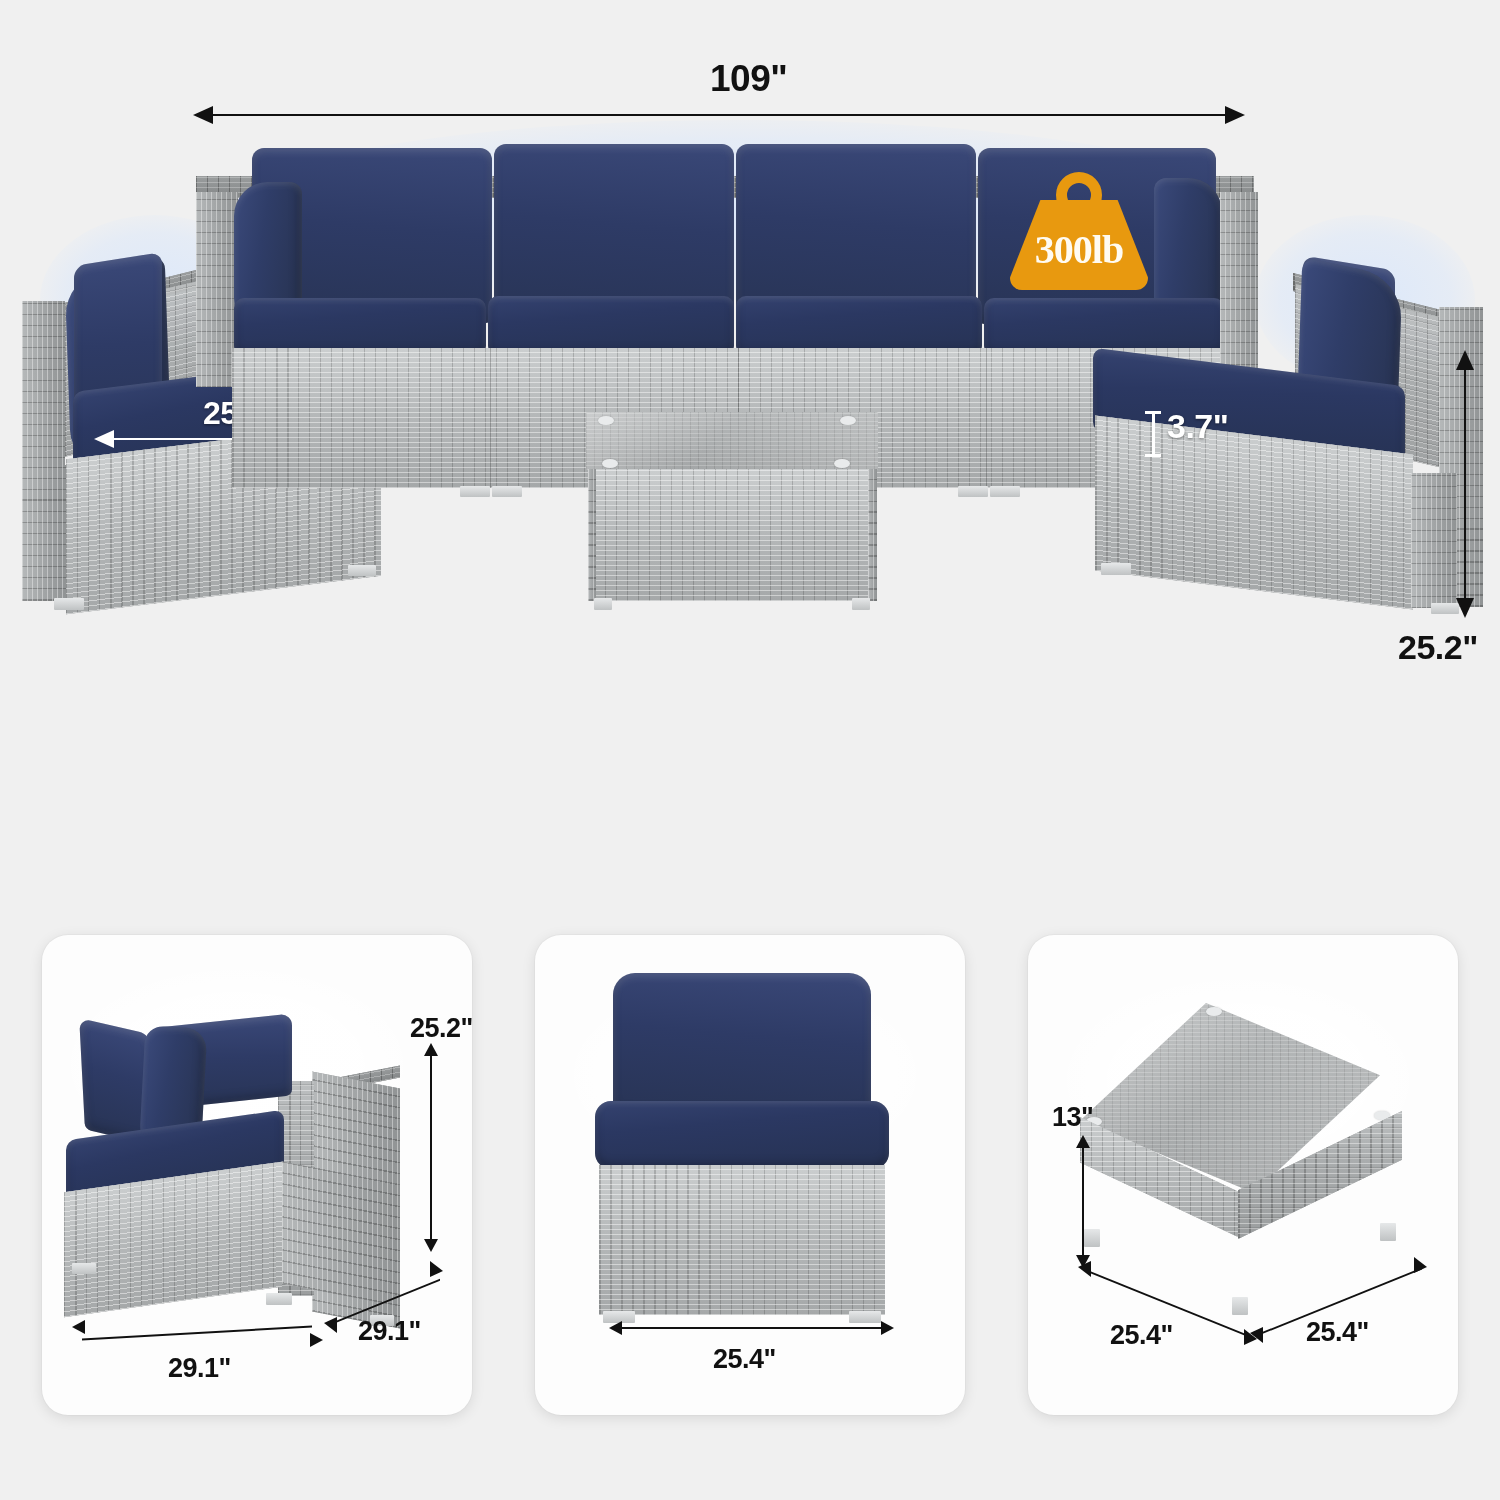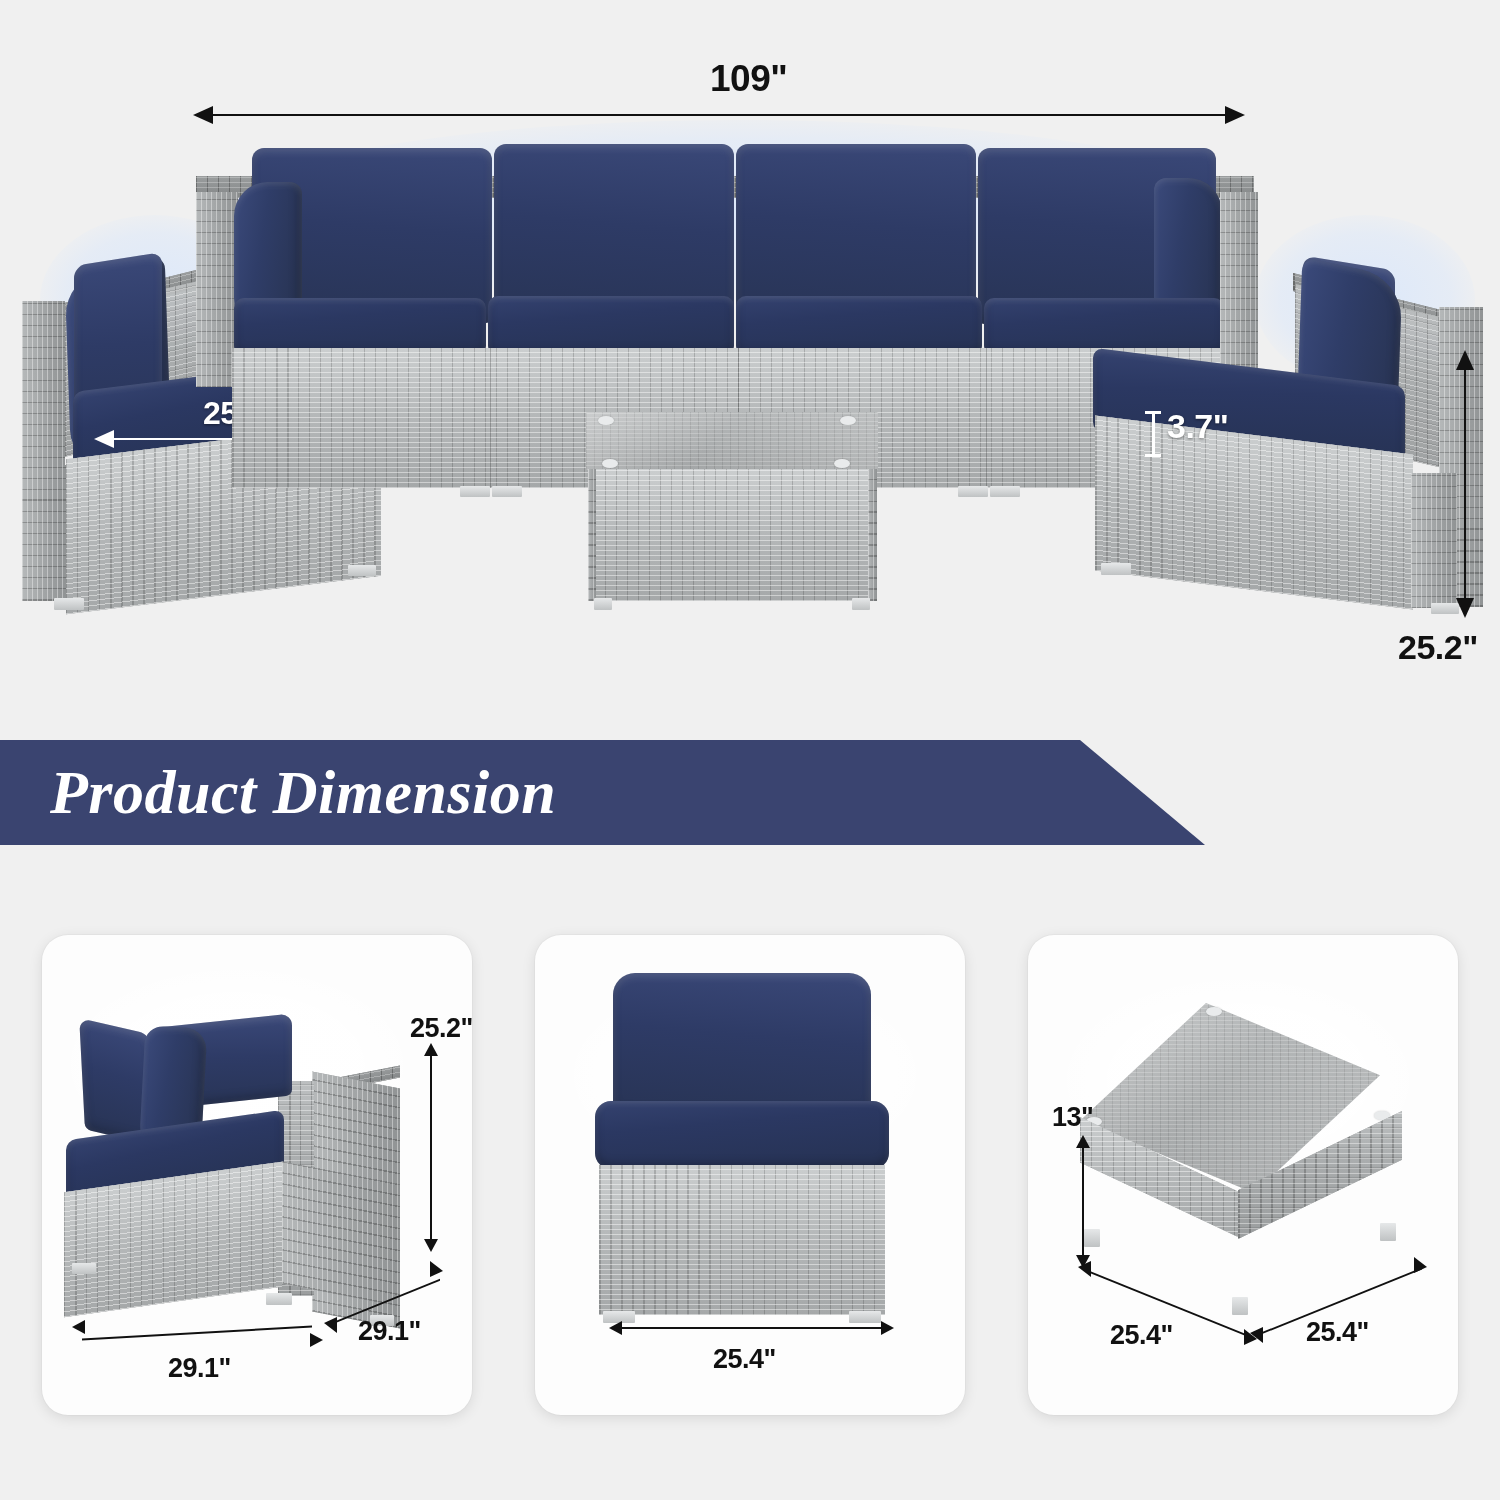--- a/index.html
+++ b/index.html
@@ -220,20 +220,25 @@
       <div class="seam" style="left:546px;top:208px;height:140px;"></div>
       <div class="seam" style="left:794px;top:208px;height:140px;"></div>
       <div class="foot" style="left:268px;top:346px;width:30px;height:11px;"></div>
       <div class="foot" style="left:300px;top:346px;width:30px;height:11px;"></div>
       <div class="foot" style="left:766px;top:346px;width:30px;height:11px;"></div>
       <div class="foot" style="left:798px;top:346px;width:30px;height:11px;"></div>
 
       <div class="wick-v" style="position:absolute;left:1028px;top:52px;width:38px;height:195px;"></div>
     </div>
 
+    <div id="badge">
+      <div class="ring"></div>
+      <div class="body"></div>
+      <div class="txt">300lb</div>
+    </div>
 
     <div style="position:absolute;left:1095px;top:215px;width:390px;height:410px;">
 
       <div class="wick-dark" style="position:absolute;left:198px;top:78px;width:160px;height:18px;transform:skewY(14deg);"></div>
 
       <div class="wick" style="position:absolute;left:200px;top:86px;width:148px;height:150px;transform:skewY(13deg);opacity:.95;"></div>
 
       <div class="wick-v" style="position:absolute;left:344px;top:92px;width:44px;height:300px;"></div>
 
       <div class="cush-back" style="position:absolute;left:208px;top:48px;width:92px;height:195px;transform:skewY(9deg);"></div>
@@ -266,23 +271,20 @@
       <div class="foot" style="left:18px;top:186px;width:18px;height:12px;"></div>
       <div class="foot" style="left:276px;top:186px;width:18px;height:12px;"></div>
     </div>
 
     <div class="vline" style="left:1464px;top:368px;height:232px;"></div>
     <div class="arrowU" style="left:1456px;top:350px;"></div>
     <div class="arrowD" style="left:1456px;top:598px;"></div>
     <div class="dimlabel" style="left:1398px;top:628px;font-size:34px;">25.2"</div>
   </div>
 
-  <div id="banner">
-    <div class="title">Product Dimension</div>
-  </div>
 
   <div id="cards">
 
     <div class="card" style="left:42px;">
       <div class="inner">
         <div class="cardglow" style="left:20px;top:30px;width:350px;height:200px;"></div>
 
         <div style="position:absolute;left:18px;top:50px;width:370px;height:360px;">
 
           <div class="wick-dark" style="position:absolute;left:222px;top:92px;width:118px;height:12px;transform:skewY(-11deg);"></div>

